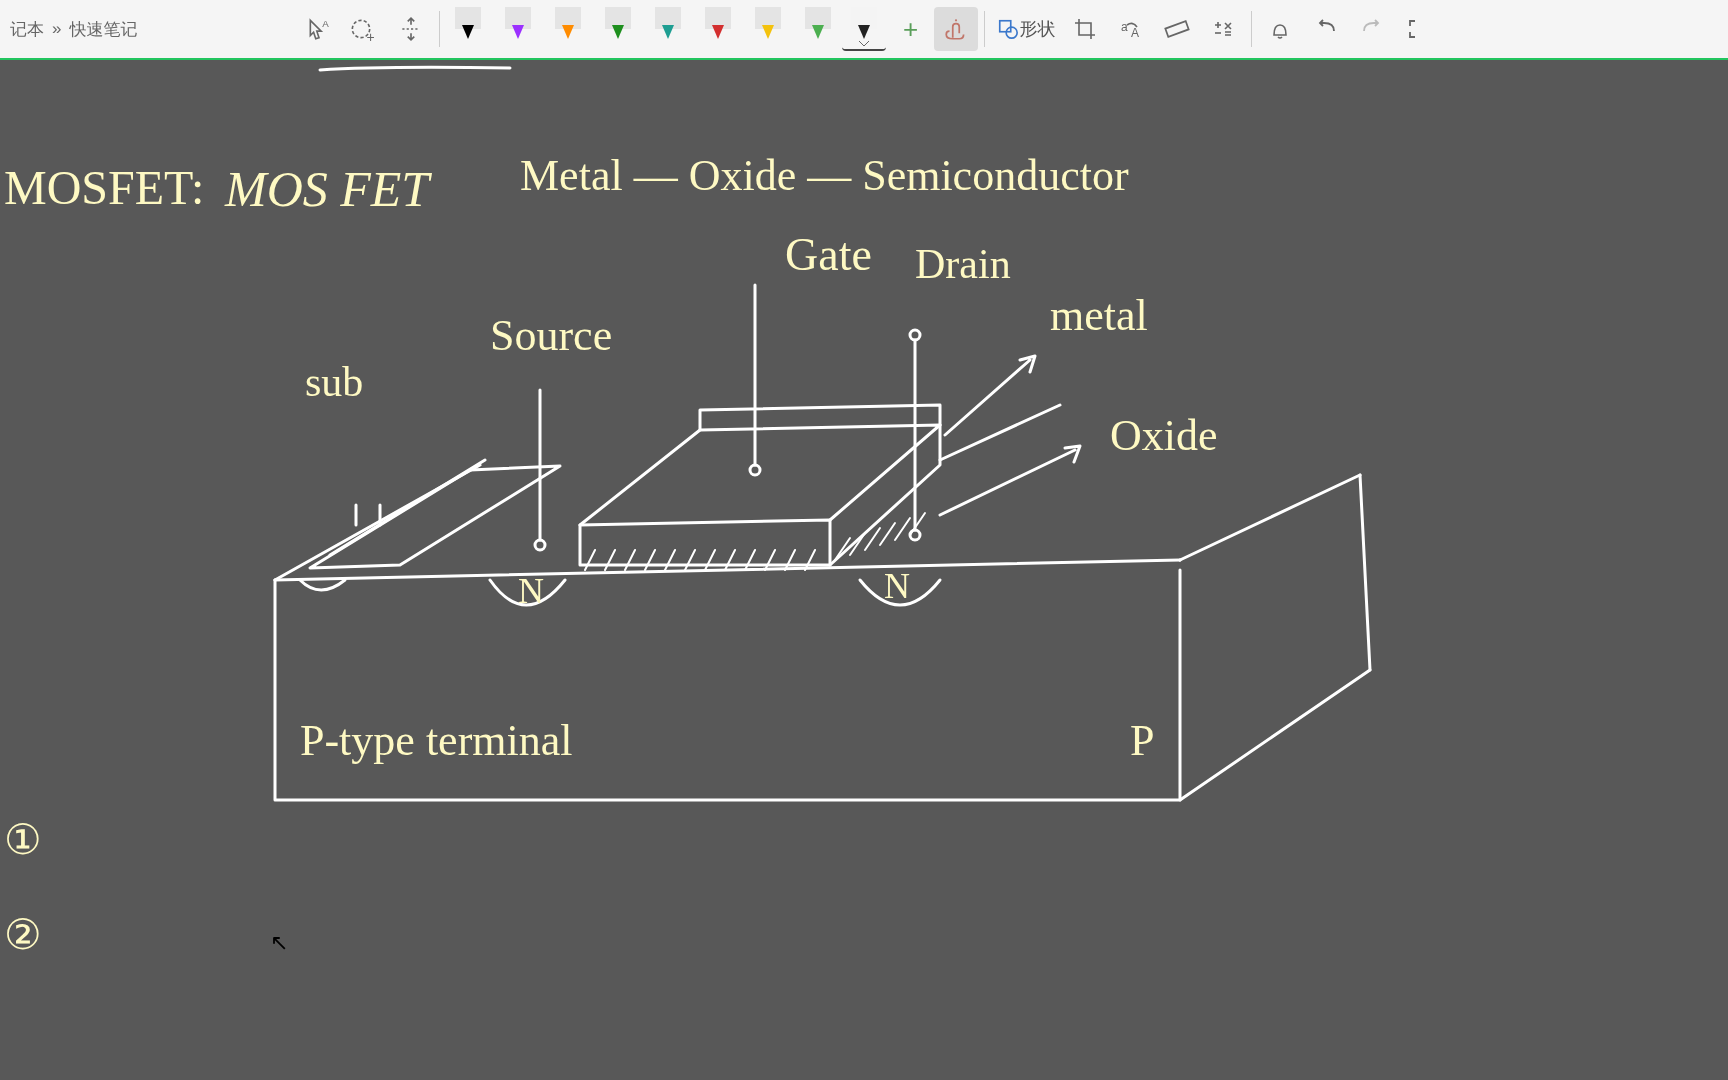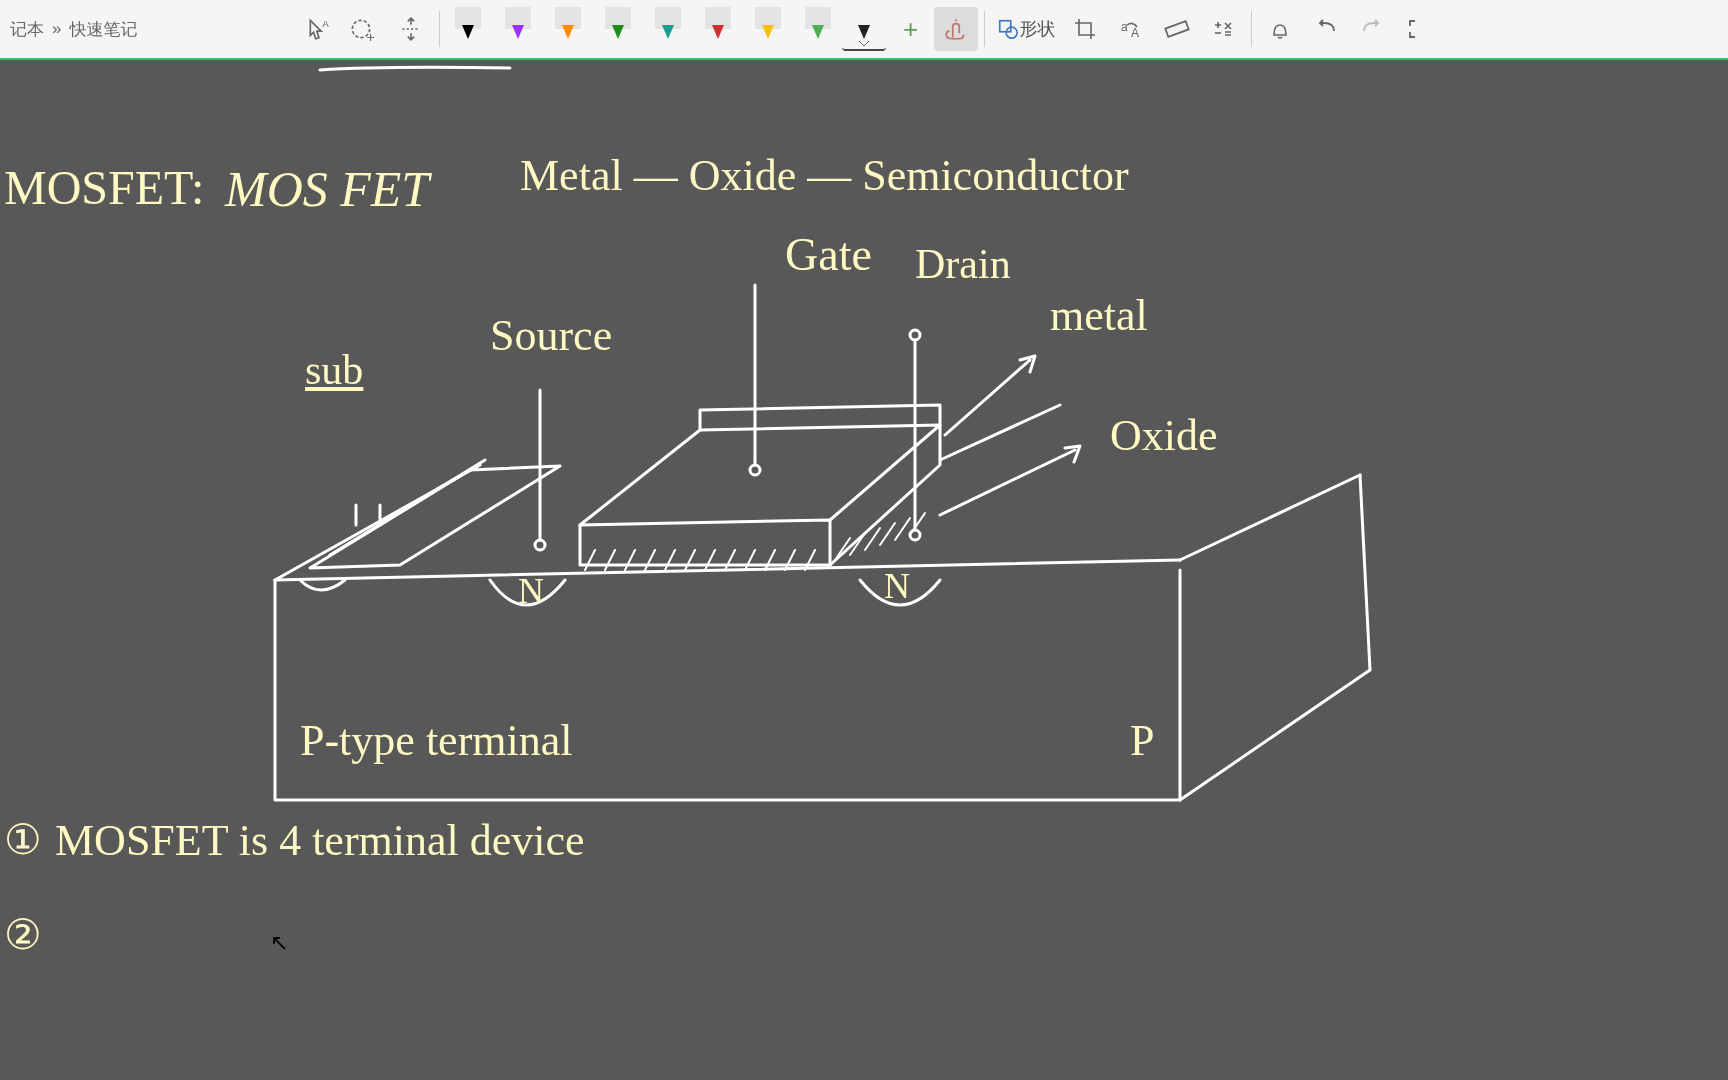--- a/index.html
+++ b/index.html
@@ -331,26 +331,25 @@
     </g>
   </svg>
 
   <div class="hw" style="left:4px;top:100px;font-size:48px;">MOSFET:</div>
   <div class="hw" style="left:225px;top:100px;font-size:50px;font-style:italic;">MOS FET</div>
   <div class="hw" style="left:520px;top:90px;font-size:44px;">Metal — Oxide — Semiconductor</div>
 
   <div class="hw" style="left:785px;top:168px;font-size:46px;">Gate</div>
   <div class="hw" style="left:915px;top:180px;font-size:42px;">Drain</div>
   <div class="hw" style="left:490px;top:250px;font-size:44px;">Source</div>
-  <div class="hw" style="left:305px;top:286px;font-size:42px;text-decoration:underline;">sub</div>
+  <div class="hw" style="left:305px;top:298px;font-size:42px;">sub</div>
   <div class="hw" style="left:1050px;top:230px;font-size:44px;">metal</div>
   <div class="hw" style="left:1110px;top:350px;font-size:44px;">Oxide</div>
   <div class="hw" style="left:300px;top:655px;font-size:44px;">P-type terminal</div>
   <div class="hw" style="left:1130px;top:655px;font-size:44px;">P</div>
   <div class="hw" style="left:518px;top:510px;font-size:36px;">N</div>
   <div class="hw" style="left:884px;top:505px;font-size:36px;">N</div>
 
   <div class="hw" style="left:4px;top:755px;font-size:42px;">①</div>
-  <div class="hw" style="left:55px;top:755px;font-size:44px;">MOSFET  is  4  terminal  device</div>
   <div class="hw" style="left:4px;top:850px;font-size:42px;">②</div>
 
   <div class="cursor-arrow" style="left:270px;top:870px;">↖</div>
 </div>
 
 </body></html>

